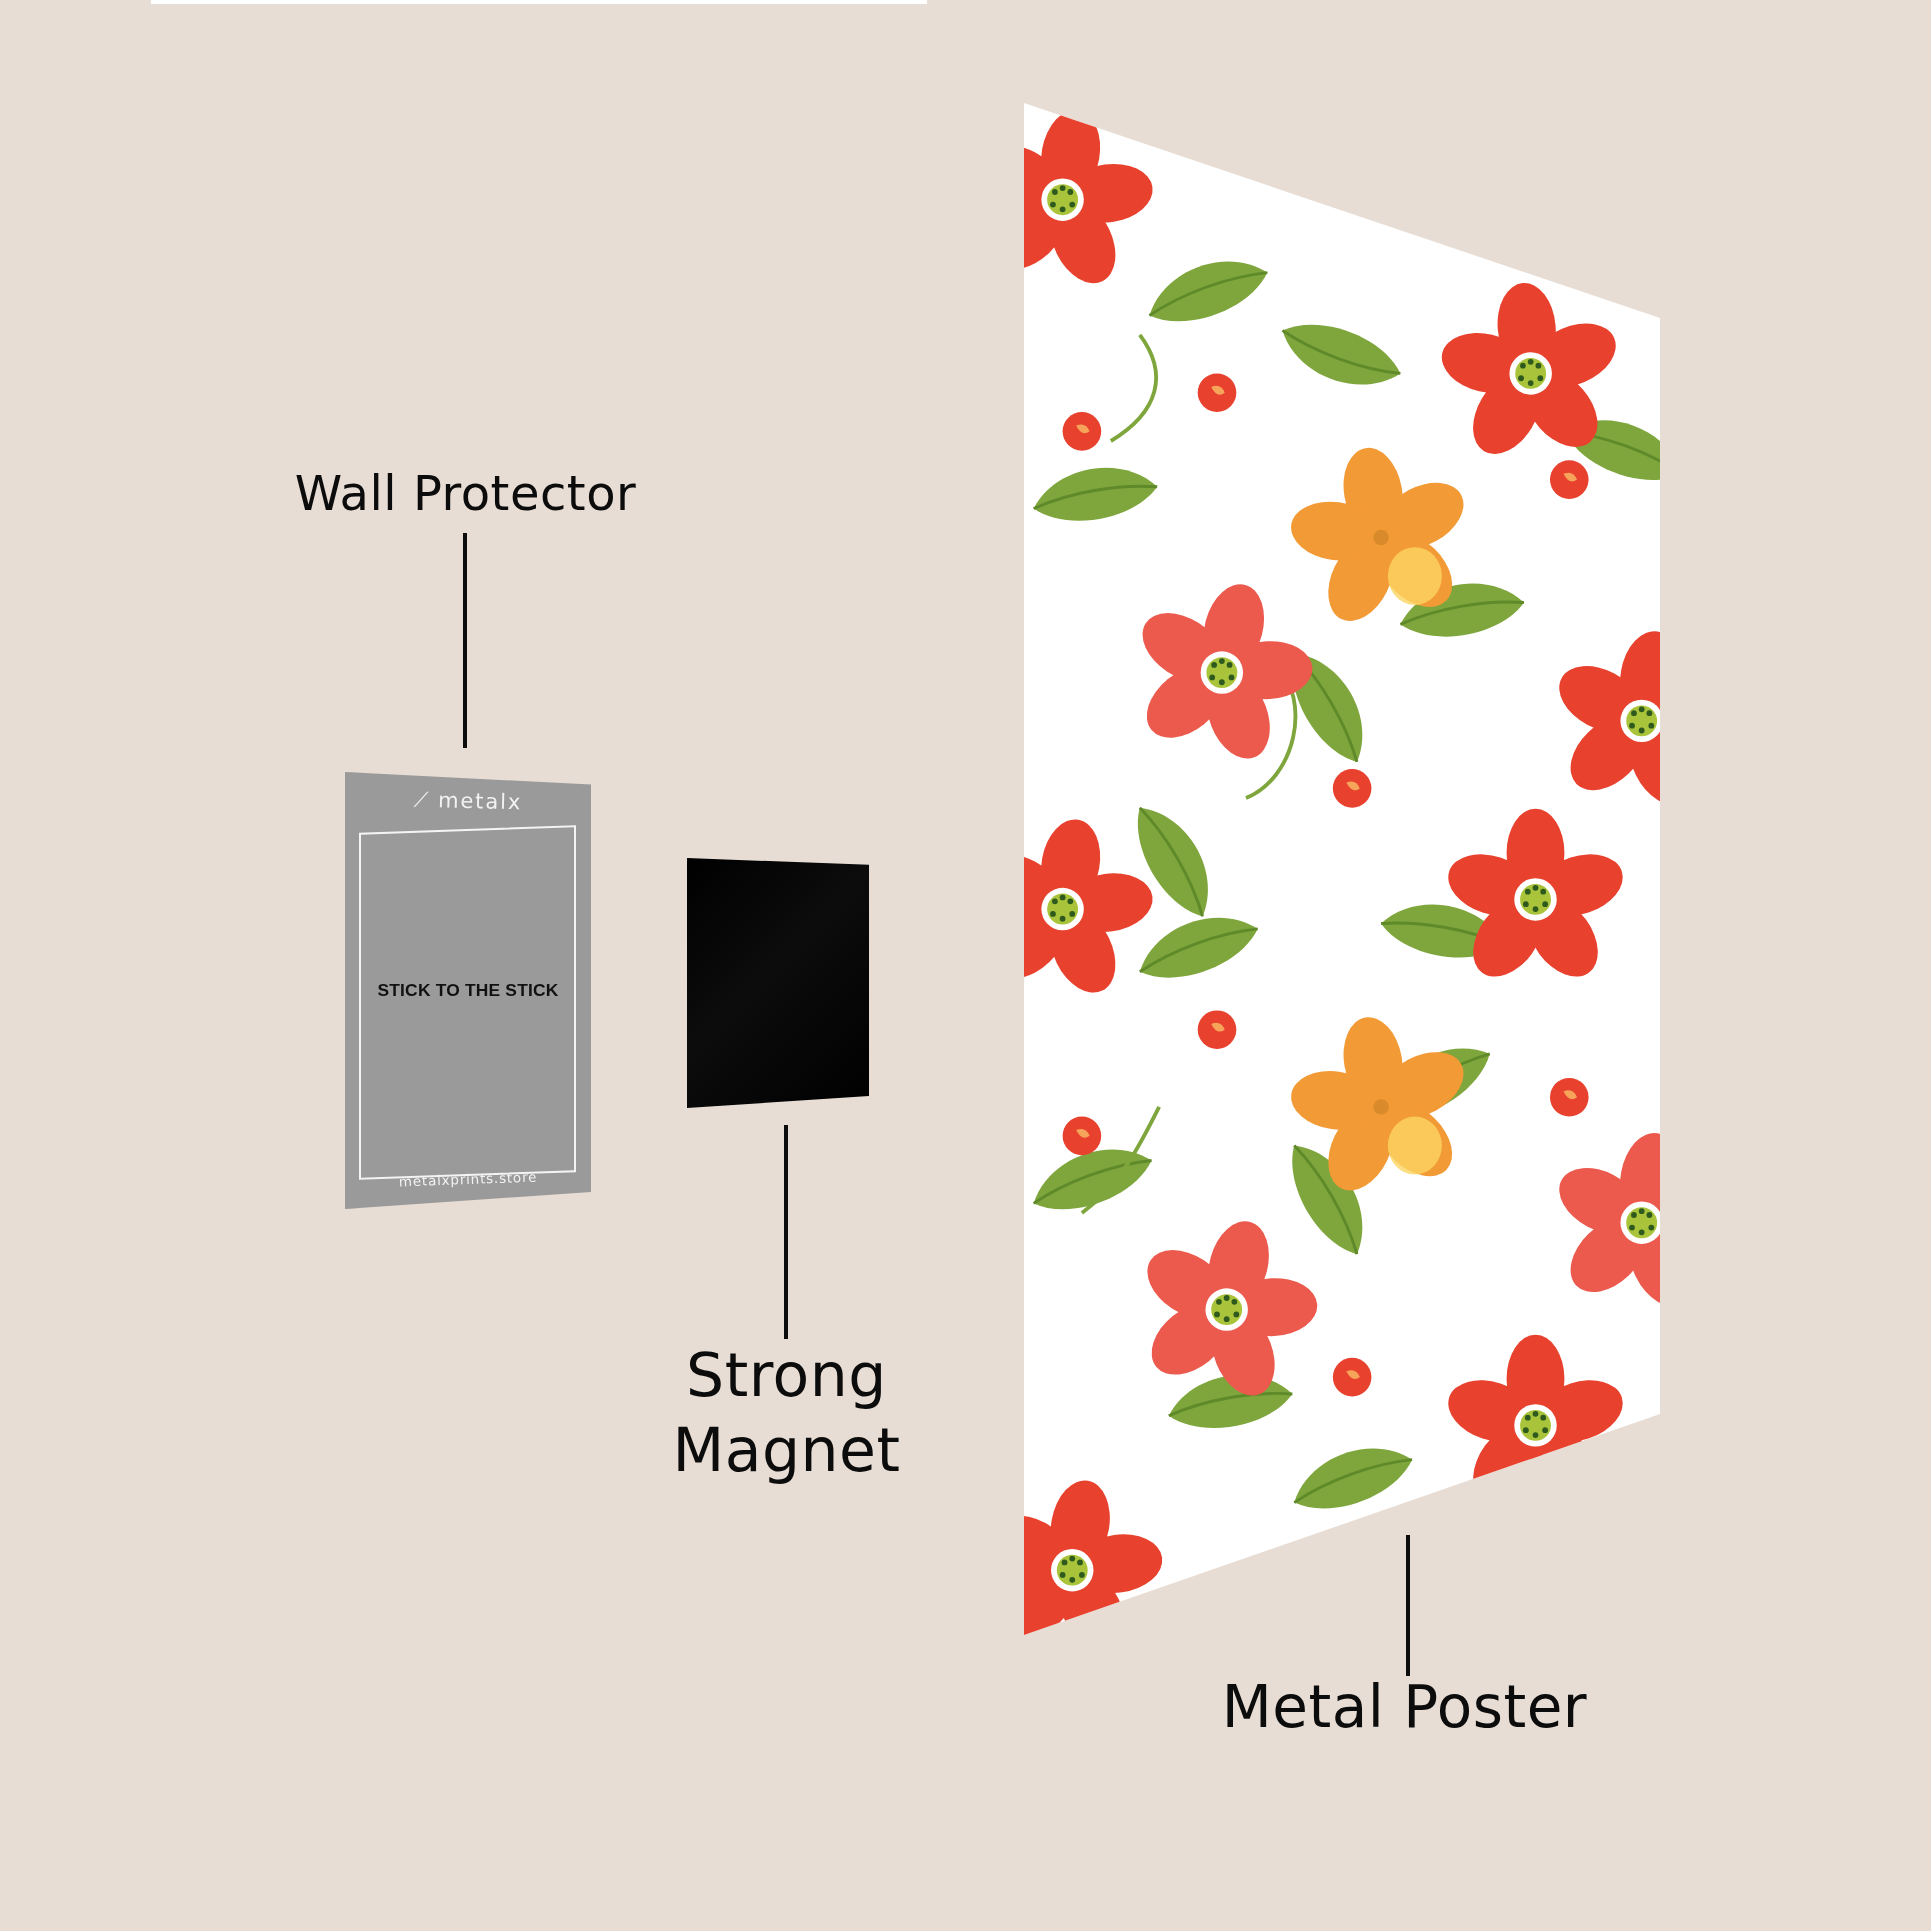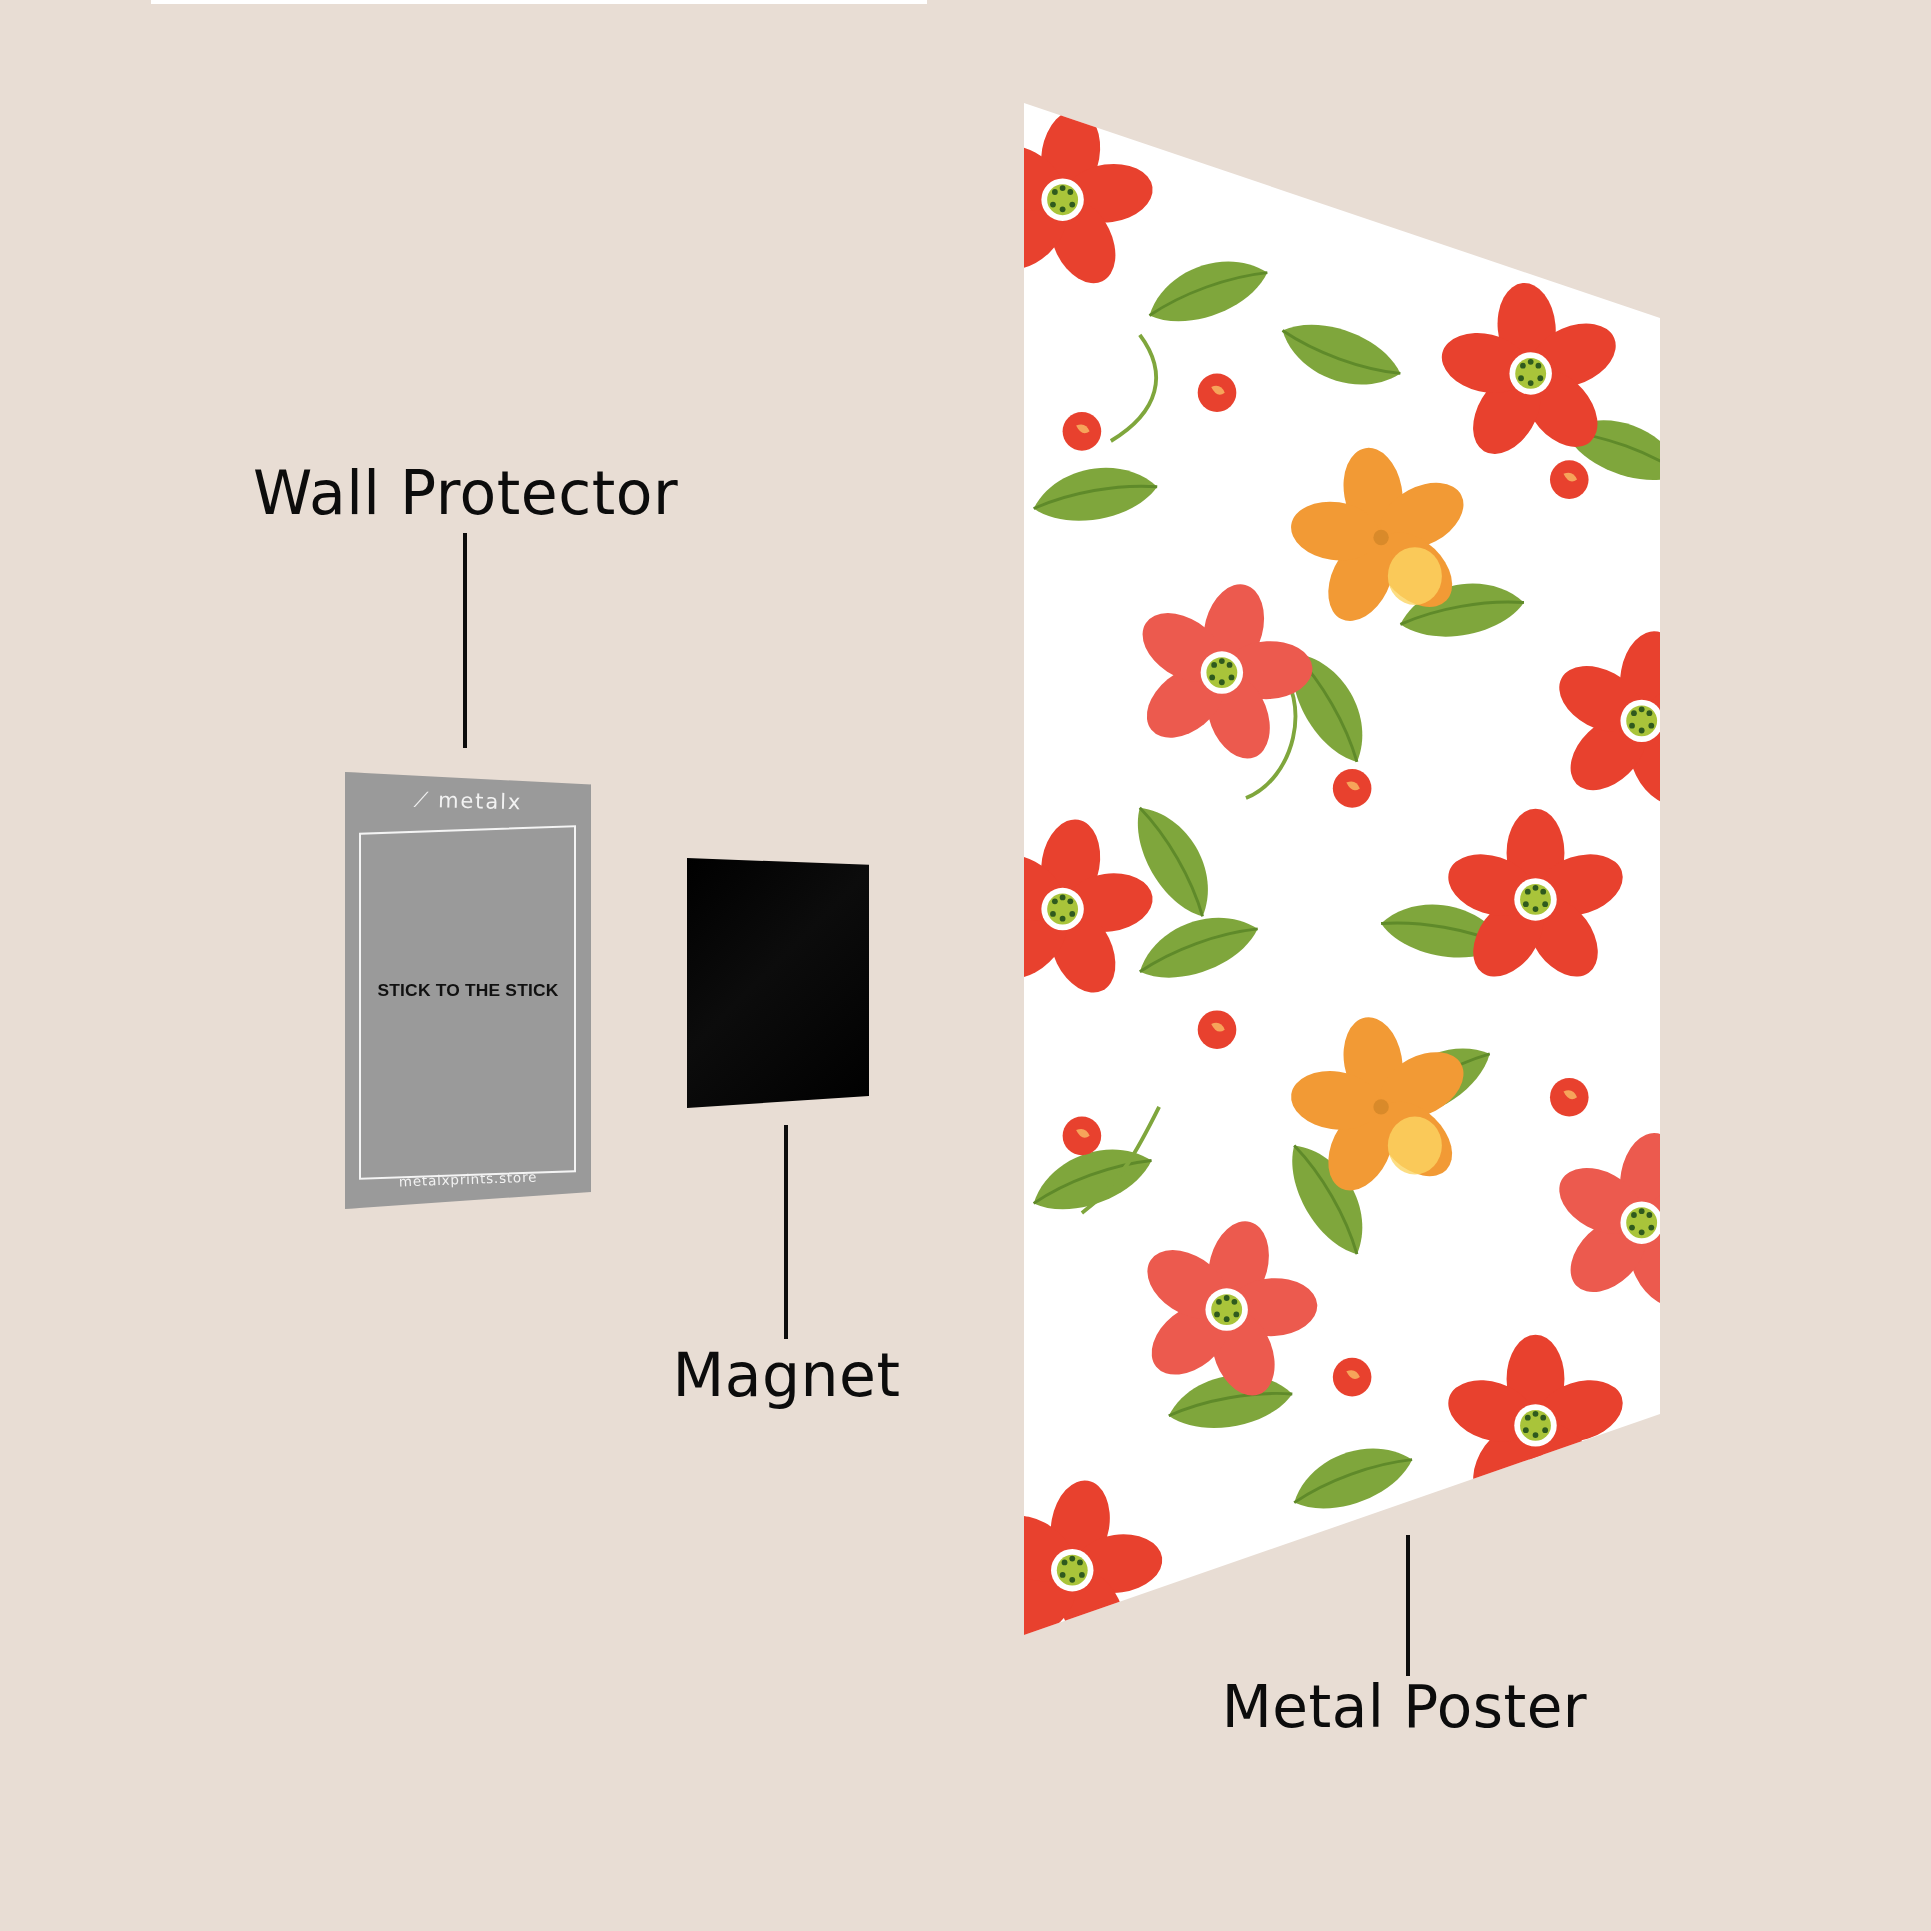--- a/index.html
+++ b/index.html
@@ -11,21 +11,21 @@
     }
     .top-strip {
       position: absolute; left: 151px; top: 0; width: 776px; height: 3.9px;
       background: #ffffff;
     }
     .label {
       position: absolute; color: #0c0c0c; font-weight: 400;
       letter-spacing: 0.5px; text-align: center; white-space: nowrap;
       font-family: "DejaVu Sans", sans-serif;
     }
-    .label-wall { left: 232px; top: 458px; width: 467px; font-size: 60px; line-height: 71px; }
+    .label-wall { left: 232px; top: 458px; width: 467px; font-size: 48px; line-height: 71px; }
     .label-magnet { left: 637px; top: 1338px; width: 299px; font-size: 60px; line-height: 75px; }
     .label-magnet span { display: block; }
     .label-poster { left: 1197px; top: 1672px; width: 415px; font-size: 58px; line-height: 71px; }
 
     .leader { position: absolute; width: 3.9px; background: #0c0c0c; }
     .leader-wall { left: 463px; top: 533px; height: 215px; }
     .leader-magnet { left: 784px; top: 1125px; height: 214px; }
     .leader-poster { left: 1406px; top: 1535px; height: 141px; }
 
     
@@ -85,20 +85,21 @@
     <span class="mark">⟋</span><span>metalx</span>
   </div>
   <div class="protector-frame"></div>
   <div class="protector-text">STICK TO THE STICK</div>
   <div class="protector-url">metalxprints.store</div>
 </div>
 
 <div class="magnet"></div>
 <div class="leader leader-magnet"></div>
 <div class="label label-magnet">
+  <span>Strong</span>
   <span>Magnet</span>
 </div>
 
 <div class="poster">
   <svg width="636" height="1532" viewBox="0 0 659 1587">
     <defs>
       <g id="flower5">
         <ellipse cx="0" cy="-48" rx="30" ry="46"></ellipse>
         <ellipse cx="0" cy="-48" rx="30" ry="46" transform="rotate(72)"></ellipse>
         <ellipse cx="0" cy="-48" rx="30" ry="46" transform="rotate(144)"></ellipse>

